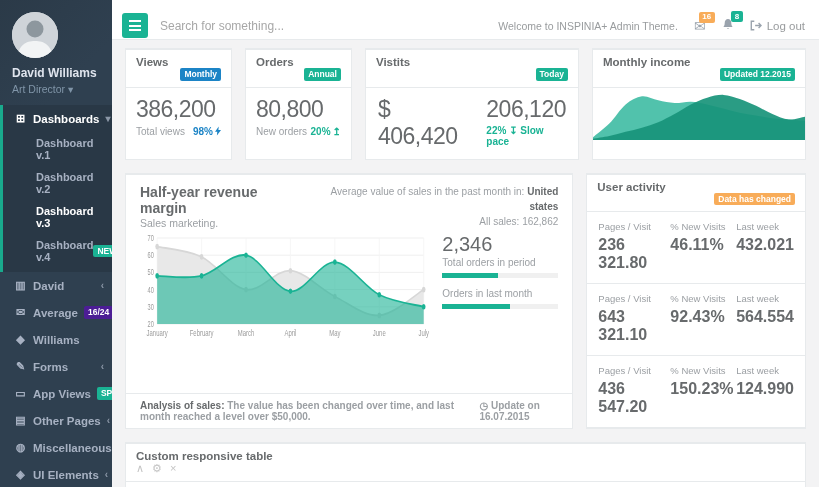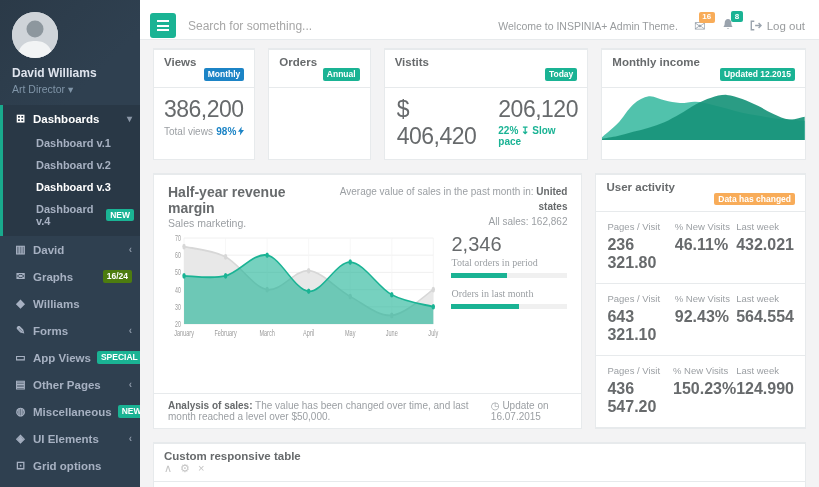--- a/index.html
+++ b/index.html
@@ -1,21 +1,21 @@
 <!DOCTYPE html>
 <html><head>
 <meta charset="utf-8">
 <style>
   * { margin:0; padding:0; box-sizing:border-box; }
   html,body { width:819px; height:487px; overflow:hidden; }
   body { font-family:"Liberation Sans", sans-serif; background:#f3f3f4; color:#676a6c; }
   .app { display:flex; width:819px; height:487px; }
 
   
-  .sidebar { width:140px; flex-shrink:0; background:#2f4050; overflow:hidden; }
+  .sidebar { width:112px; flex-shrink:0; background:#2f4050; overflow:hidden; }
   .side-header { padding:12px 12px 10px; background:linear-gradient(135deg,#2b3a48 0%,#2f4050 70%); }
   .avatar { width:46px; height:46px; border-radius:50%; background:#d8dde2; overflow:hidden; display:block; }
   .side-name { margin-top:8px; font-size:12px; font-weight:bold; color:#dfe4ed; }
   .side-role { margin-top:3px; font-size:10.5px; color:#8095a8; }
   .nav-block { border-left:3px solid transparent; }
   .nav-block.active { border-left-color:#19aa8d; background:#293846; }
   .nav-row { display:flex; align-items:center; gap:6px; padding:7px 8px 7px 11px; font-size:11.5px; font-weight:bold; color:#a7b1c2; cursor:pointer; }
   .nav-block.active > .nav-row { color:#ffffff; }
   .nav-icon { width:13px; font-size:11px; text-align:center; flex-shrink:0; }
   .nav-label { white-space:nowrap; }
@@ -65,24 +65,24 @@
   .rev-panel { flex:2.05; display:flex; flex-direction:column; }
   .rev-head { display:flex; justify-content:space-between; padding:9px 14px 2px; }
   .rev-title { font-size:14px; font-weight:bold; color:#676a6c; }
   .rev-sub { font-size:10.5px; color:#9b9fa3; margin-top:1px; }
   .rev-meta { text-align:right; font-size:10px; color:#9b9fa3; line-height:1.5; }
   .rev-meta b { color:#676a6c; }
   .rev-body { display:flex; padding:2px 14px 4px; flex:1; }
   .chart-wrap { flex:1; min-width:0; }
   .rev-stats { width:128px; padding-left:12px; flex-shrink:0; }
   .stat-val { font-size:20px; font-weight:400; color:#676a6c; }
-  .stat-lbl { font-size:10px; color:#9b9fa3; margin:1px 0 5px;font-family:Liberation Serif, serif; }
+  .stat-lbl { font-size:10px; color:#9b9fa3; margin:1px 0 5px; }
   .prog { height:5px; background:#f0f0f0; margin-bottom:10px; }
   .prog > i { display:block; height:5px; background:#1ab394; }
-  .rev-foot { border-top:1px solid #e7eaec; padding:6px 14px; font-size:10px; color:#9b9fa3; display:flex; justify-content:space-between; align-items:center; }
+  .rev-foot { border-top:1px solid #e7eaec; padding:6px 14px; font-size:10px; color:#9b9fa3; display:flex; justify-content:space-between; align-items:center;font-weight:bold; }
   .rev-foot b { color:#676a6c; }
 
   
   .act-panel { flex:1; }
   .act-row { display:grid; grid-template-columns:1.15fr 1.05fr 0.85fr; padding:9px 11px 11px; border-bottom:1px solid #e7eaec; }
   .act-cell .lbl { font-size:9.5px; color:#9b9fa3; }
   .act-cell .val { font-size:16px; font-weight:bold; color:#676a6c; margin-top:4px; }
 
   
   .table-panel { margin-bottom:0; }
@@ -147,22 +147,22 @@
         <div class="nav-block">
           <div class="nav-row">
             <span class="nav-icon">▥</span>
             <span class="nav-label">David</span>
             <span class="chev">‹</span>
           </div>
         </div>
         <div class="nav-block">
           <div class="nav-row">
             <span class="nav-icon">✉</span>
-            <span class="nav-label">Graphs</span>
-            <span class="badge" style="background:#4d7c0f">16/24</span>
+            <span class="nav-label">Average</span>
+            <span class="badge" style="background:#4c1d95">16/24</span>
           </div>
         </div>
         <div class="nav-block">
           <div class="nav-row">
             <span class="nav-icon">◆</span>
             <span class="nav-label">Williams</span>
           </div>
         </div>
         <div class="nav-block">
           <div class="nav-row">
@@ -264,20 +264,30 @@
                   </svg>
               </span>
             </div>
           </div>
         </div>
 
         <div class="panel card-orders">
           <div class="panel-head">
             <span class="panel-title">Orders</span>
             <span class="badge" style="background:#1ab394">Annual</span>
+          </div>
+          <div class="card-body">
+            <div class="big-num">80,800</div>
+            <div class="sub-row">
+              <span>New orders</span>
+              <span class="delta delta-teal">
+                  <span>20%</span>
+                <span>↥</span>
+                </span>
+            </div>
           </div>
         </div>
 
         <div class="panel card-visits">
           <div class="panel-head">
             <span class="panel-title">Vistits</span>
             <span class="badge" style="background:#1ab394">Today</span>
           </div>
           <div class="visits-body">
               <div class="visit-metric">

